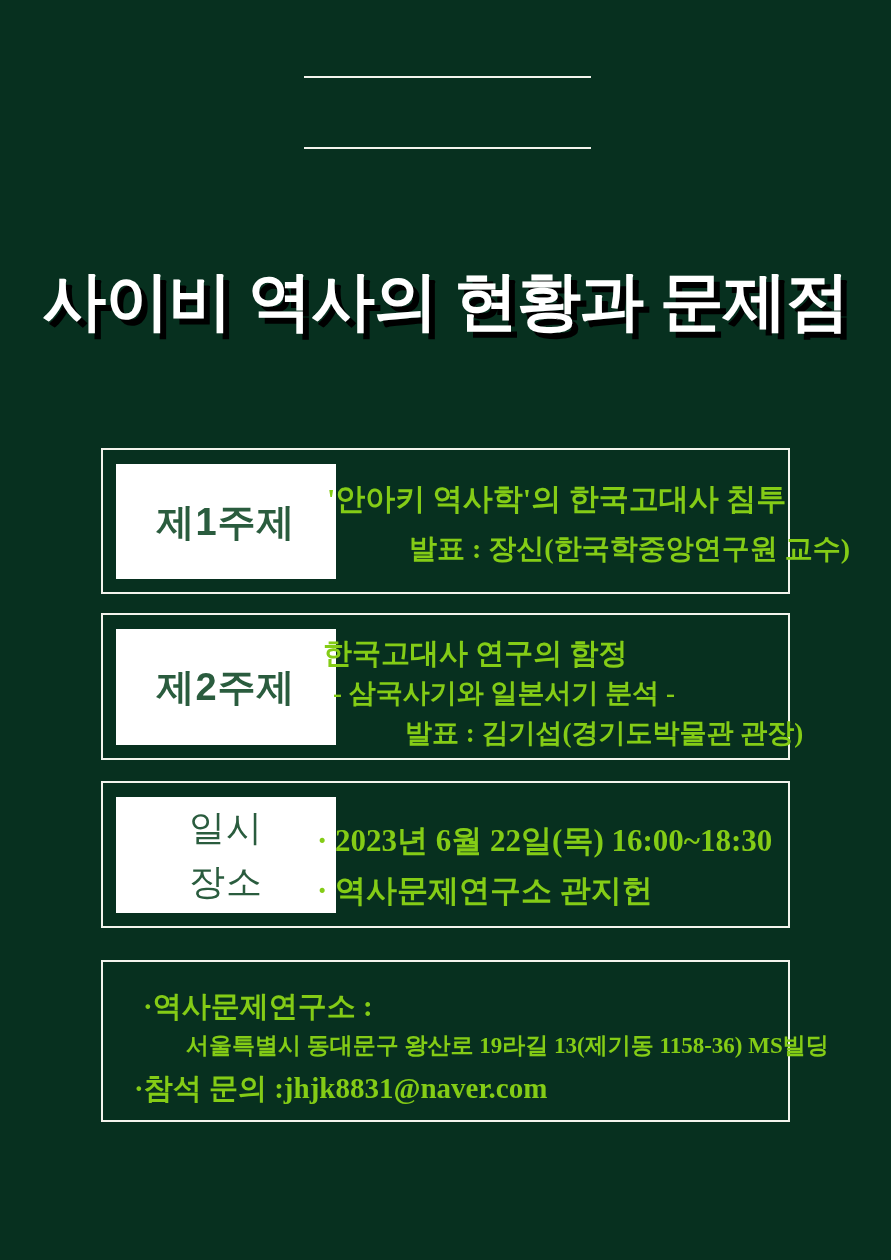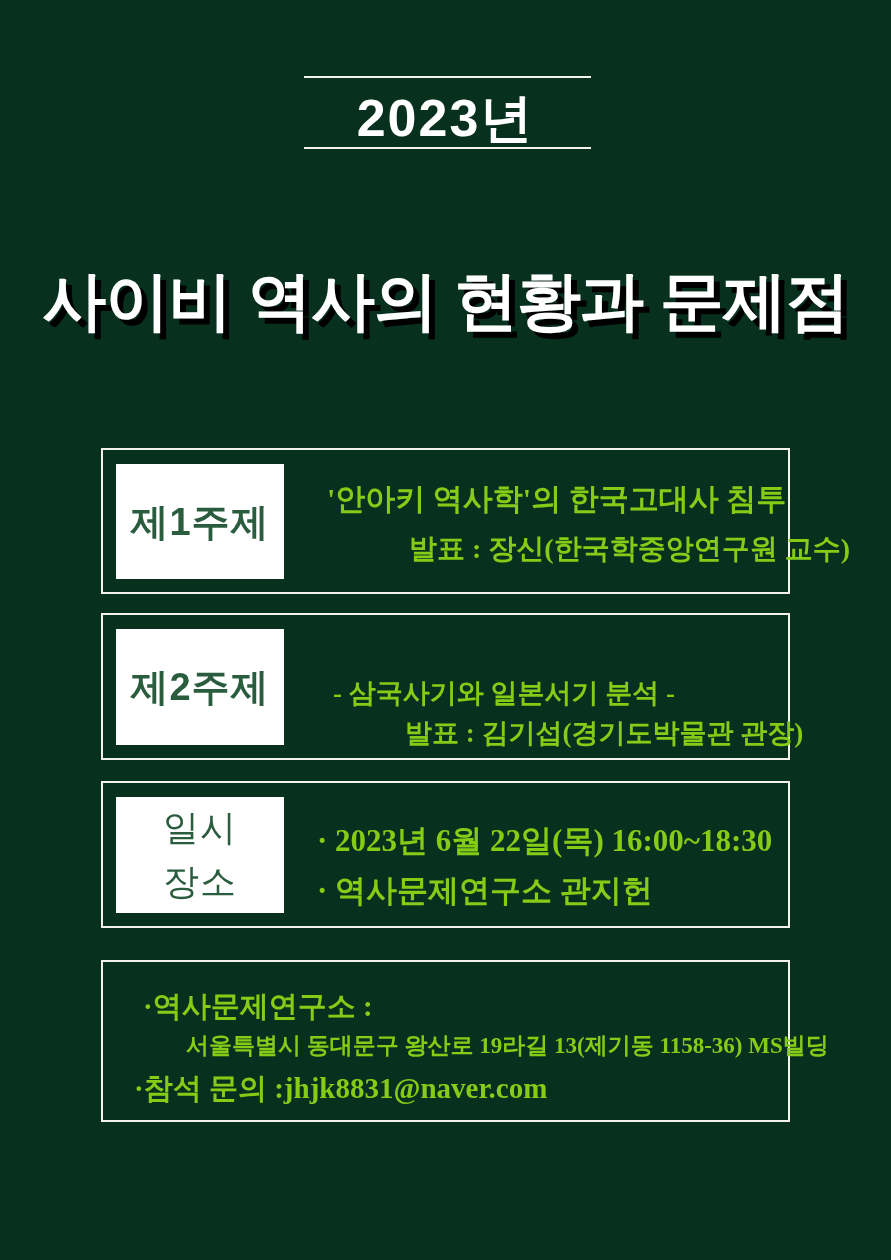--- a/index.html
+++ b/index.html
@@ -76,21 +76,21 @@
   .box-topic1   { top: 448px; height: 146px; }
   .box-topic2   { top: 613px; height: 147px; }
   .box-schedule { top: 781px; height: 147px; }
   .box-footer   { top: 960px; height: 162px; }
 
   .label-plate {
     position: absolute;
     left: 13px;
     top: 14px;
     bottom: 13px;
-    width: 168px;
+    width: 220px;
     background: #ffffff;
     display: flex;
     flex-direction: column;
     align-items: center;
     justify-content: center;
     gap: 18px;
   }
   .label-text {
     color: #2a5c3e;
     font-size: 38px;
@@ -136,41 +136,41 @@
   .ft-l2 { left: 83px;  top: 72px;  font-size: 23px; }
   .ft-l3 { left: 31px;  top: 112px; font-size: 29px; }
   .ft-email { }
 </style>
 </head>
 <body>
 
 <div class="poster">
 
   <div class="rule rule-top"></div>
-  <div class="year">2023년</div>
   <div class="rule rule-bottom"></div>
 
 
   <h1 class="main-title">사이비 역사의 현황과 문제점</h1>
 
   <section class="box box-topic1">
     <div class="label-plate">
       <span class="label-text">제1주제</span>
     </div>
     <div class="content">
       <div class="line t1-l1">'안아키 역사학'의 한국고대사 침투</div>
       <div class="line t1-l2">발표 : 장신(한국학중앙연구원 교수)</div>
     </div>
   </section>
 
   <section class="box box-topic2">
     <div class="label-plate">
       <span class="label-text">제2주제</span>
     </div>
     <div class="content">
+      <div class="line t2-l1">한국고대사 연구의 함정</div>
       <div class="line t2-l3">발표 : 김기섭(경기도박물관 관장)</div>
       <div class="line t2-l2">- 삼국사기와 일본서기 분석 -</div>
     </div>
   </section>
 
   <section class="box box-schedule">
     <div class="label-plate">
       <span class="label-text-sm">일시</span>
       <span class="label-text-sm">장소</span>
     </div>

